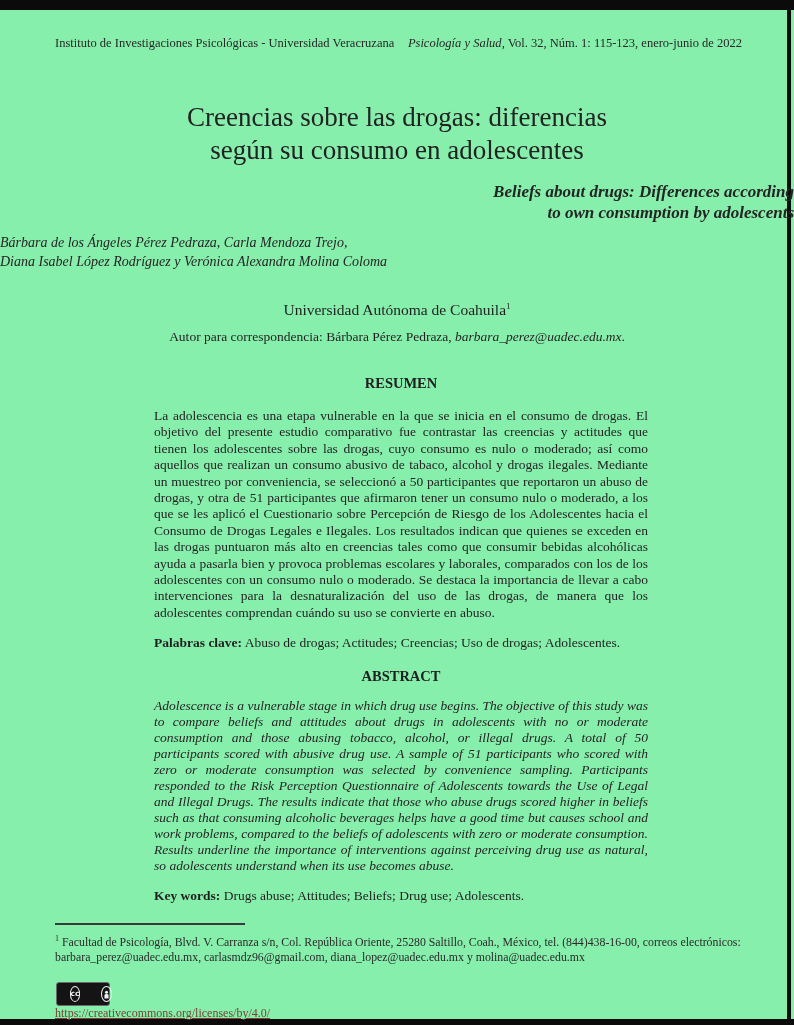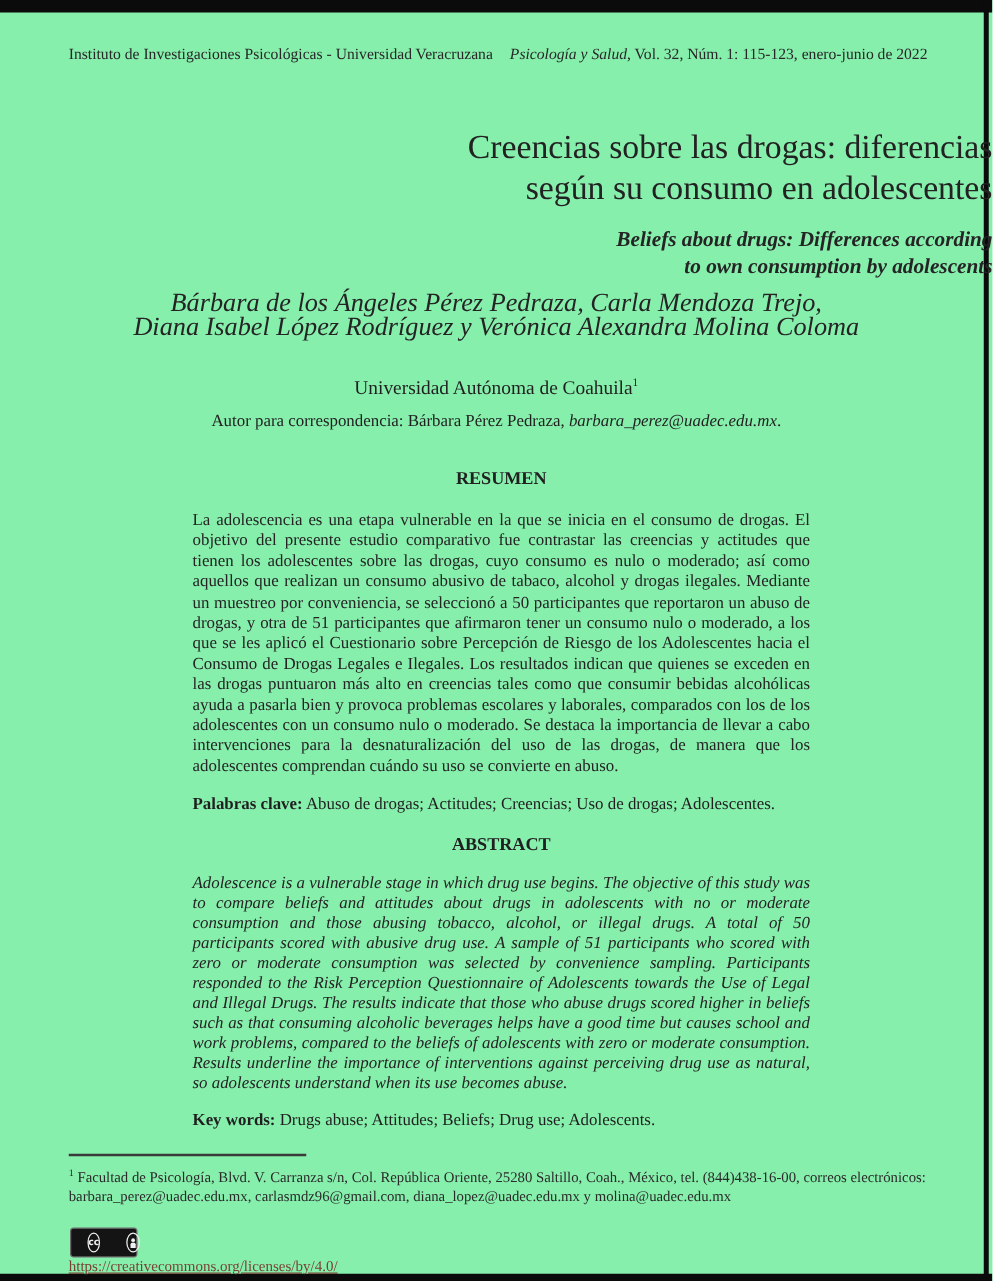--- a/index.html
+++ b/index.html
@@ -9,26 +9,26 @@
   }
   .scan-top-bar{position:absolute;top:0;left:0;width:100%;height:10px;background:#0b0b0b;}
   .scan-bottom-bar{position:absolute;bottom:0;left:0;width:100%;height:6px;background:#0b0b0b;}
   .scan-right-line{position:absolute;top:0;right:3px;width:4px;height:100%;background:#0b0b0b;}
 
   .header{position:absolute;top:36px;left:55px;right:52px;font-size:12.5px;color:#272727;}
   .header-row{display:flex;justify-content:space-between;align-items:baseline;}
   .header-row + .header-row{margin-top:11px;}
   .journal-name{font-style:italic;}
 
-  .title-es{position:absolute;top:101px;left:0;width:100%;text-align:right;
+  .title-es{position:absolute;top:101px;left:0;width:100%;text-align:center;
     font-size:27px;line-height:33px;color:#222;}
   .title-en{position:absolute;top:181px;left:0;width:100%;text-align:right;
     font-size:17px;line-height:21px;font-weight:bold;font-style:italic;color:#242424;}
-  .authors{position:absolute;top:233px;left:0;width:100%;text-align:center;
-    font-size:21px;line-height:19px;font-style:italic;color:#242424;}
+  .authors{position:absolute;top:233px;left:0;width:100%;
+    font-size:14px;line-height:19px;font-style:italic;color:#242424;}
   .affiliation{position:absolute;top:301px;left:0;width:100%;text-align:center;font-size:15.5px;}
   .affiliation sup{font-size:9px;}
   .correspondence{position:absolute;top:329px;left:0;width:100%;text-align:center;font-size:13.5px;}
   .correspondence .email{font-style:italic;}
 
   .abstract-col{position:absolute;top:375px;left:154px;width:494px;}
   .section-heading{text-align:center;font-weight:bold;font-size:14.5px;margin:0 0 16px 0;color:#202020;}
   .body-par{margin:0;font-size:13.5px;line-height:16.4px;text-align:justify;color:#242424;}
   .body-par.italic{font-style:italic;line-height:16px;}
   .keywords-line{margin:14px 0 0 0;font-size:13.5px;}

